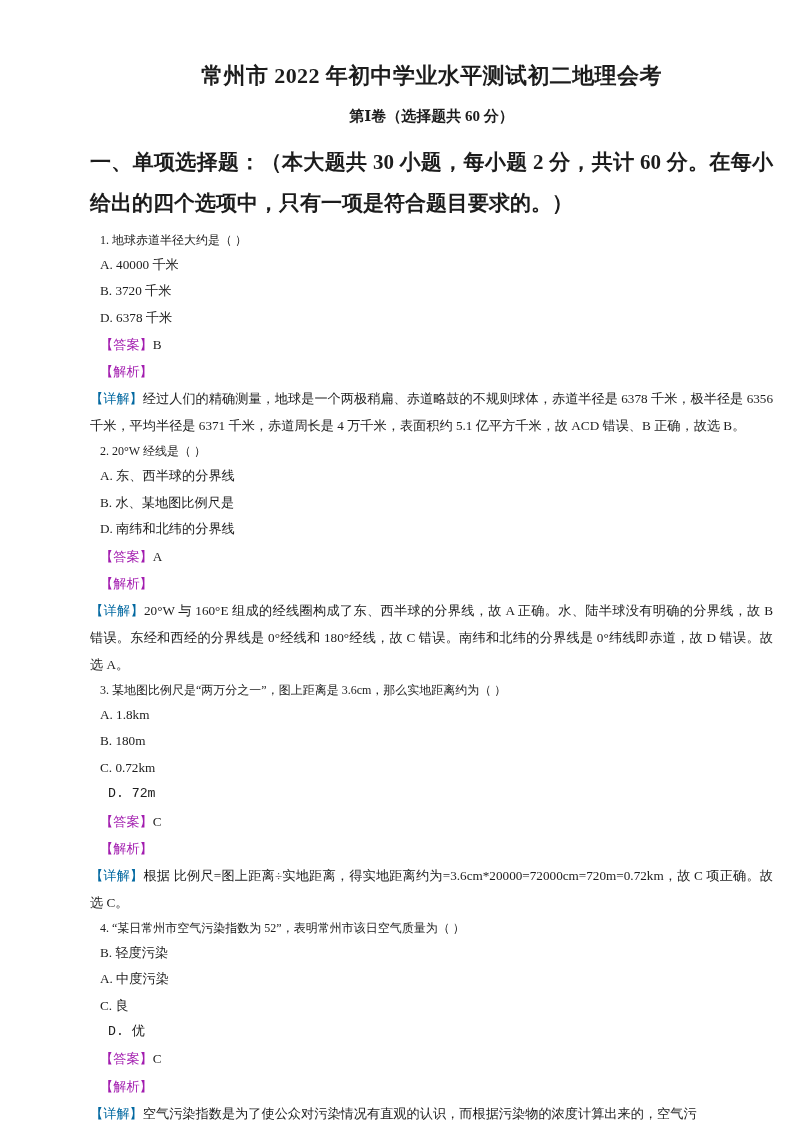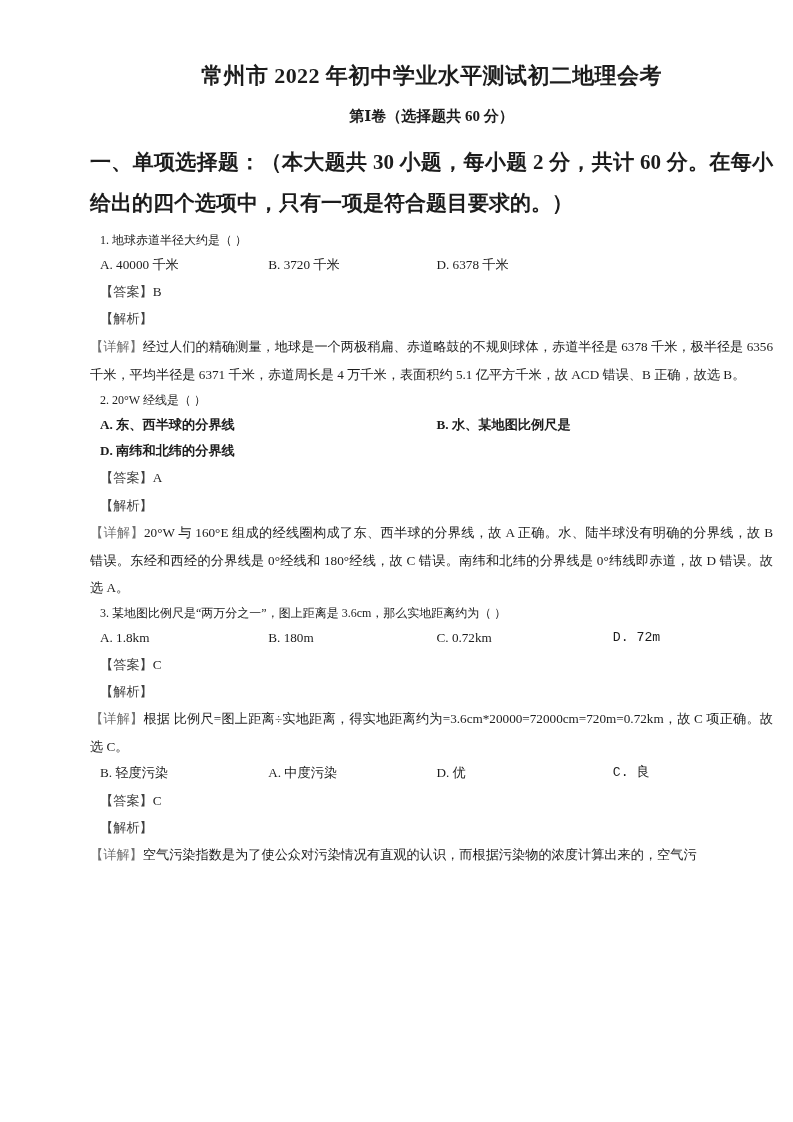--- a/index.html
+++ b/index.html
@@ -61,48 +61,49 @@
     padding-left: 10px;
   }
 
   .options {
     font-size: 13.2px;
     line-height: 2.0;
     margin: 0;
     padding-left: 10px;
     display: flex;
     flex-wrap: wrap;
+    flex-direction: column;
   }
   .options.cols-4 > .opt { width: 25%; box-sizing: border-box; }
-  .options.cols-2 > .opt { width: 50%; box-sizing: border-box; font-weight: bold; }
+  .options.cols-2 > .opt { width: 50%; box-sizing: border-box; }
   .options.cols-4 > .opt:nth-child(4) { padding-left: 8px; font-family: Liberation Mono, monospace; }
   .opt { white-space: nowrap; }
 
   
   .marker-line {
     font-size: 13.2px;
     line-height: 2.05;
     margin: 0;
     padding-left: 10px;
   }
   .marker {
-    color: #404040;
+    color: #a21caf;
   }
   .marker-value {
     color: #1c1c1c;
   }
 
   .detail {
     font-size: 13.2px;
     line-height: 2.05;
     margin: 0;
     text-align: justify;
     text-justify: inter-ideograph;
   }
-  .detail .marker-inline { color: #737373; font-family: Liberation Mono, monospace; }
+  .detail .marker-inline { color: #0369a1; }
 </style>
 </head>
 <body>
 
 <div class="page">
 
   <h1 class="doc-title">常州市 2022 年初中学业水平测试初二地理会考</h1>
 
   <div class="doc-subtitle">第Ⅰ卷（选择题共 60 分）</div>
 
@@ -137,25 +138,26 @@
           <div class="opt">A. 1.8km</div>
           <div class="opt">B. 180m</div>
           <div class="opt">C. 0.72km</div>
           <div class="opt">D. 72m</div>
         </div>
         <div class="marker-line"><span class="marker">【答案】</span><span class="marker-value">C</span></div>
         <div class="marker-line"><span class="marker">【解析】</span></div>
         <div class="detail"><span class="marker-inline">【详解】</span><span>根据 比例尺=图上距离÷实地距离，得实地距离约为=3.6cm*20000=72000cm=720m=0.72km，故 C 项正确。故选 C。</span></div>
       </div>
       <div class="question-block">
+        <div class="q-stem">4. “某日常州市空气污染指数为 52”，表明常州市该日空气质量为（    ）</div>
         <div class="options cols-4">
           <div class="opt">B. 轻度污染</div>
           <div class="opt">A. 中度污染</div>
+          <div class="opt">C. 良</div>
           <div class="opt">D. 优</div>
-          <div class="opt">C. 良</div>
         </div>
         <div class="marker-line"><span class="marker">【答案】</span><span class="marker-value">C</span></div>
         <div class="marker-line"><span class="marker">【解析】</span></div>
         <div class="detail"><span class="marker-inline">【详解】</span><span>空气污染指数是为了使公众对污染情况有直观的认识，而根据污染物的浓度计算出来的，空气污</span></div>
       </div>
     </div>
 
 </div>
 
 </body></html>

